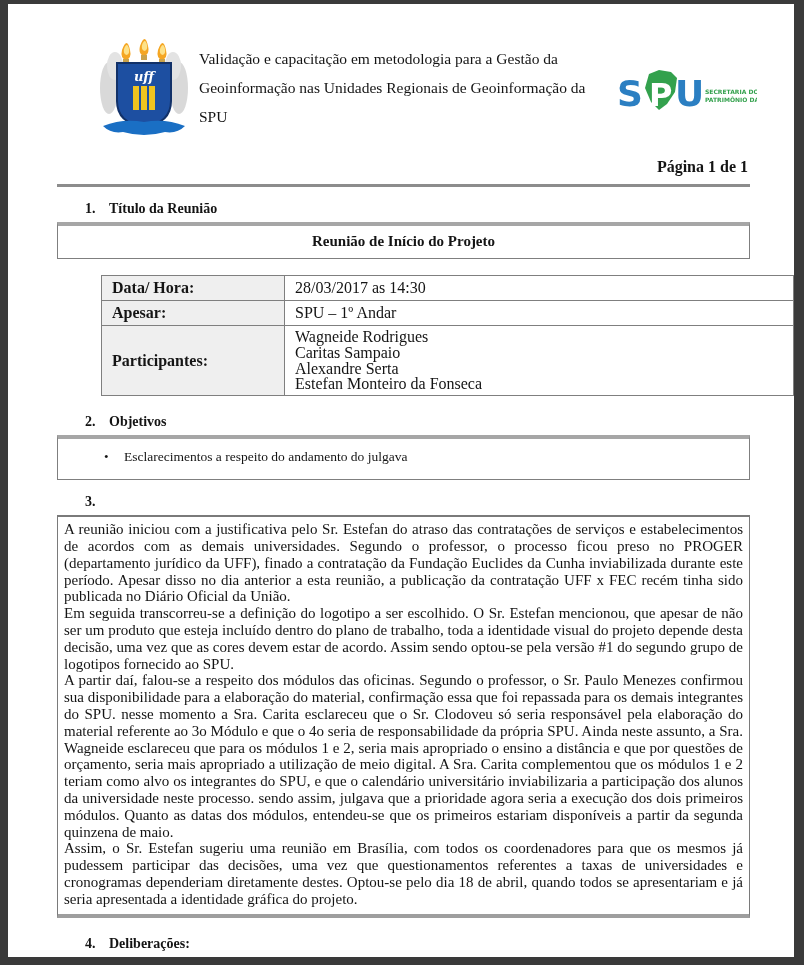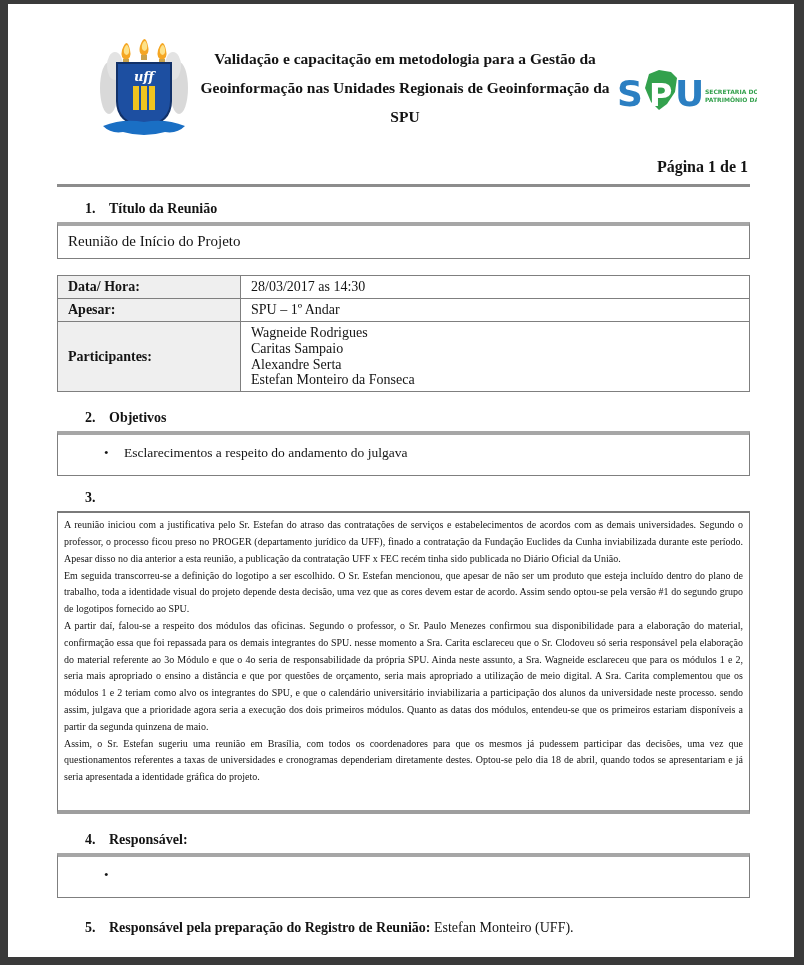--- a/index.html
+++ b/index.html
@@ -17,21 +17,21 @@
     background:#ffffff;
     overflow:hidden;
     box-sizing:border-box;
     padding:0 44px 0 49px;
   }
   
   .header{position:relative;height:150px;}
   .uff-logo{position:absolute;left:38px;top:32px;width:98px;height:106px;}
   .doc-title{
     position:absolute;left:142px;top:40px;width:412px;
-    text-align:center;font-weight:bold;font-size:15.5px;line-height:29px;
+    text-align:left;font-weight:normal;font-size:15.5px;line-height:29px;
   }
   .spu-logo{position:absolute;left:558px;top:64px;width:142px;height:54px;}
   .page-indicator{
     text-align:right;font-weight:bold;font-size:16px;
     padding:4px 2px 0 0;height:22px;box-sizing:border-box;
   }
   .top-rule{height:3px;background:#8c8c8c;margin-top:8px;}
   
   .sec-head{
     display:flex;font-weight:bold;font-size:14px;
@@ -40,39 +40,39 @@
   .sec-head .num{width:24px;flex:0 0 auto;}
   .gap-lg{height:18px;}
   .gap-md{height:14px;}
   
   .box{
     border:1px solid #7f7f7f;
     border-top:4px solid #a6a6a6;
     box-sizing:border-box;
   }
   .box-title{
-    font-weight:normal;font-size:15px;
+    text-align:center;font-weight:bold;font-size:15px;
     padding:7px 10px 8px 10px;
   }
   .box-bullet{padding:10px 10px 14px 46px;font-size:13.5px;}
   .bullet-row{display:flex;}
   .bullet-dot{width:20px;flex:0 0 auto;font-size:13px;}
   .assuntos{
     border:1.5px solid #7a7a7a;
     border-bottom:4px solid #9e9e9e;
     border-top-width:2px;
     box-sizing:border-box;
-    padding:4px 6px 24px 6px;
-    font-size:10px;line-height:16.8px;
+    padding:4px 6px 6px 6px;
+    font-size:15px;line-height:16.8px;
     text-align:justify;
   }
   .assuntos p{margin:0;}
   
   .meeting-table{
-    width:100%;border-collapse:collapse;font-size:14px;
+    width:100%;border-collapse:collapse;font-size:16px;margin-left:44px;
   }
   .meeting-table td{
     border:1.5px solid #7f7f7f;
     padding:3px 10px;vertical-align:middle;
   }
   .meeting-table td.lbl{
     width:162px;background:#efefef;font-weight:bold;
   }
   .meeting-table td.val{line-height:15.8px;}
   .prewrap{white-space:pre-line;}
@@ -188,21 +188,21 @@
     <p>A reunião iniciou com a justificativa pelo Sr. Estefan do atraso das contratações de serviços e estabelecimentos de acordos com as demais universidades. Segundo o professor, o processo ficou preso no PROGER (departamento jurídico da UFF), finado a contratação da Fundação Euclides da Cunha inviabilizada durante este período. Apesar disso no dia anterior a esta reunião, a publicação da contratação UFF x FEC recém tinha sido publicada no Diário Oficial da União.</p>
     <p>Em seguida transcorreu-se a definição do logotipo a ser escolhido. O Sr. Estefan mencionou, que apesar de não ser um produto que esteja incluído dentro do plano de trabalho, toda a identidade visual do projeto depende desta decisão, uma vez que as cores devem estar de acordo. Assim sendo optou-se pela versão #1 do segundo grupo de logotipos fornecido ao SPU.</p>
     <p>A partir daí, falou-se a respeito dos módulos das oficinas. Segundo o professor, o Sr. Paulo Menezes confirmou sua disponibilidade para a elaboração do material, confirmação essa que foi repassada para os demais integrantes do SPU. nesse momento a Sra. Carita esclareceu que o Sr. Clodoveu só seria responsável pela elaboração do material referente ao 3o Módulo e que o 4o seria de responsabilidade da própria SPU. Ainda neste assunto, a Sra. Wagneide esclareceu que para os módulos 1 e 2, seria mais apropriado o ensino a distância e que por questões de orçamento, seria mais apropriado a utilização de meio digital. A Sra. Carita complementou que os módulos 1 e 2 teriam como alvo os integrantes do SPU, e que o calendário universitário inviabilizaria a participação dos alunos da universidade neste processo. sendo assim, julgava que a prioridade agora seria a execução dos dois primeiros módulos. Quanto as datas dos módulos, entendeu-se que os primeiros estariam disponíveis a partir da segunda quinzena de maio.</p>
     <p>Assim, o Sr. Estefan sugeriu uma reunião em Brasília, com todos os coordenadores para que os mesmos já pudessem participar das decisões, uma vez que questionamentos referentes a taxas de universidades e cronogramas dependeriam diretamente destes. Optou-se pelo dia 18 de abril, quando todos se apresentariam e já seria apresentada a identidade gráfica do projeto.</p>
   </div>
 
   <div class="gap-lg"></div>
 
   <div class="sec-head">
     <span class="num">4.</span>
-    <span>Responsável:</span>
+    <span>Deliberações:</span>
   </div>
   <div class="box">
     <div class="box-bullet">
       <div class="bullet-row">
         <span class="bullet-dot">•</span>
       </div>
     </div>
   </div>
 
   <div class="gap-lg"></div>

